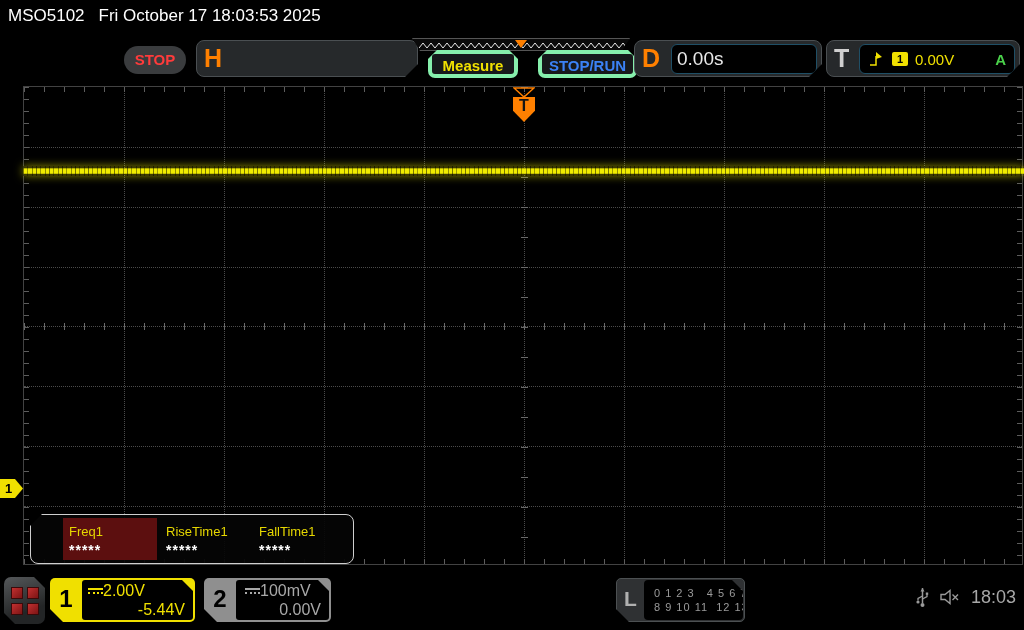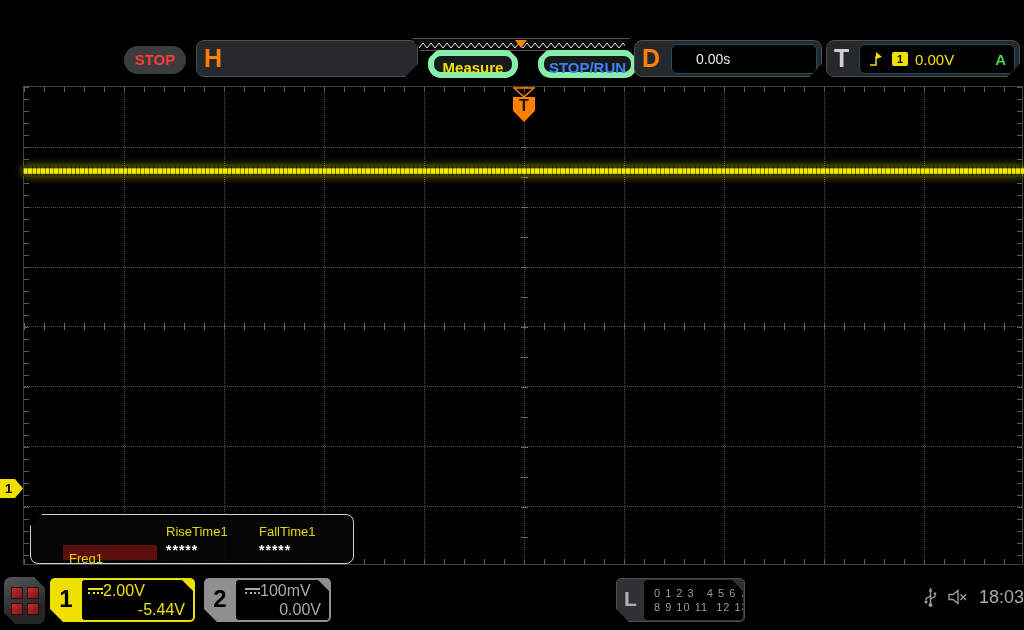--- a/index.html
+++ b/index.html
@@ -22,39 +22,39 @@
           clip-path:polygon(0 0,100% 0,100% calc(100% - 13px),calc(100% - 13px) 100%,0 100%); }
   .hdr-letter { position:absolute; left:7px; top:3px; font-size:25px; font-weight:bold; }
   .hdr-inner { position:absolute; top:3px; height:30px; background:#000;
           border:1px solid #1f4f66; border-radius:6px; display:flex; align-items:center; }
   #h-box { left:196px; width:222px; }
   #h-box .hdr-inner { left:31px; width:184px; }
   .timebase { font-size:19px; color:#e8e8e8; padding-left:22px; flex:1; }
   .rates { text-align:right; padding-right:8px; color:#8f8f8f; font-size:12px; line-height:13px; }
   #d-box { left:634px; width:188px; }
   #d-box .hdr-inner { left:36px; width:146px; }
-  .delay-val { font-size:14px; color:#e8e8e8; padding-left:24px; }
+  .delay-val { font-size:19px; color:#e8e8e8; padding-left:5px; }
   #t-box { left:826px; width:194px; }
   #t-box .hdr-letter { color:#cfcfcf; }
   #t-box .hdr-inner { left:32px; width:156px; padding:0 8px; gap:7px; }
   .trig-level { color:#f0e000; font-size:15px; flex:1; }
   .trig-mode { color:#4ad04a; font-size:15px; font-weight:bold; }
   .ch-badge { width:16px; height:14px; background:#f0e000; border-radius:2px; color:#000;
           font-size:11px; font-weight:bold; text-align:center; line-height:14px; }
   .orange { color:#ff8000; }
   
   #preview { position:absolute; left:412px; top:38px; width:218px; height:13px; background:#0a0a0a;
           border:1px solid #555; clip-path:polygon(0 0,100% 0,calc(100% - 8px) 100%,8px 100%); }
   #preview svg { position:absolute; left:6px; top:2px; }
   #preview .tri { position:absolute; left:50%; margin-left:-6px; top:1px; width:0; height:0;
           border-left:6px solid transparent; border-right:6px solid transparent;
           border-top:8px solid #ff8000; }
   
   .hdr-btn { position:absolute; top:50px; height:28px; background:#17191b;
-          border:6px solid #86efac; border-radius:13px; font-weight:bold; font-size:15px;
+          border:4px solid #86efac; border-radius:7px; font-weight:bold; font-size:15px;
           text-align:center; line-height:24px;
           clip-path:polygon(9px 0,calc(100% - 9px) 0,100% 9px,100% 100%,0 100%,0 9px); }
   #measure-btn { left:428px; width:90px; color:#f0e000; }
   #stoprun-btn { left:538px; width:99px; color:#3b82f6; }
   
   #grat { position:absolute; left:23px; top:86px; width:1000px; height:479px;
           border:1px solid #424242; }
   .gv { position:absolute; top:0; bottom:0; width:0; border-left:1px dotted #4b4b4b; }
   .gh { position:absolute; left:0; right:0; height:0; border-top:1px dotted #4b4b4b; }
   .ticks-top { position:absolute; left:0; right:0; top:0; height:5px;
@@ -83,21 +83,21 @@
           color:#151515; font-weight:bold; font-size:16px; text-align:center; line-height:18px; }
   
   #ch1-marker { position:absolute; left:0; top:479px; width:23px; height:19px; background:#f0e000;
           clip-path:polygon(0 0,15px 0,100% 50%,15px 100%,0 100%);
           color:#000; font-weight:bold; font-size:13px; line-height:19px; padding-left:5px; }
   
   #meas { position:absolute; left:30px; top:514px; width:324px; height:50px;
           background:rgba(5,5,5,.92); border:1px solid #cfcfcf; border-radius:8px;
           clip-path:polygon(12px 0,100% 0,100% 100%,0 100%,0 12px); }
   .meas-col { position:absolute; top:3px; bottom:3px; width:94px; padding:6px 0 0 6px; }
-  .meas-col.selected { background:#5c0f0f;margin-top:27px; }
+  .meas-col.selected { background:#5c0f0f; }
   .meas-label { color:#e6d700; font-size:13px; }
   .meas-value { color:#fff; font-size:14px; font-weight:bold; letter-spacing:1px; margin-top:3px; }
   
   #menu-btn { position:absolute; left:4px; top:577px; width:41px; height:47px;
           background:linear-gradient(160deg,#55585a,#232526 70%); border-radius:7px;
           clip-path:polygon(0 0,calc(100% - 11px) 0,100% 11px,100% 100%,11px 100%,0 calc(100% - 11px));
           display:flex; align-items:center; justify-content:center; }
   .redgrid { display:grid; grid-template-columns:12px 12px; grid-template-rows:12px 12px; gap:4px; }
   .redgrid div { background:linear-gradient(135deg,#c23030,#7c1414); border:1px solid #3a0a0a; }
   .ch-block { position:absolute; top:578px; height:44px; border-radius:5px;
@@ -117,28 +117,31 @@
   .dc-icon .solid { border-top:2px solid currentColor; }
   .dc-icon .dots { border-top:2px dotted currentColor; margin-top:2px; }
   #l-block { position:absolute; left:616px; top:578px; width:129px; height:44px; background:#2f3133;
           border:1px solid #4c5052; border-radius:5px;
           clip-path:polygon(0 0,100% 0,100% 100%,13px 100%,0 calc(100% - 13px)); }
   #l-block .l-label { position:absolute; left:7px; top:8px; color:#b0b0b0; font-size:21px; font-weight:bold; }
   #l-block .l-body { position:absolute; left:27px; top:1px; right:1px; bottom:1px; background:#000;
           border-radius:4px; clip-path:polygon(0 0,calc(100% - 11px) 0,100% 11px,100% 100%,0 100%);
           color:#9a9a9a; font-size:11px; padding:6px 0 0 10px; }
   #l-block .l-row { white-space:pre; line-height:14px; letter-spacing:1px; }
-  #status-icons { position:absolute; right:0; top:586px; display:flex; align-items:center; gap:10px; }
+  #status-icons { position:absolute; right:8px; top:586px; display:flex; align-items:center; gap:10px; }
   #clock { color:#a8a8a8; font-size:18px; }
 </style>
 </head>
 <body>
 
 <div id="screen">
 
+  <div id="titlebar">
+    <span class="model">MSO5102</span><span>Fri October 17 18:03:53 2025</span>
+  </div>
 
   <div class="stop-pill">STOP</div>
 
   <div class="hdr-box" id="h-box">
     <span class="hdr-letter orange">H</span>
   </div>
 
   <div id="preview">
     <svg width="206" height="9">
       <defs>

